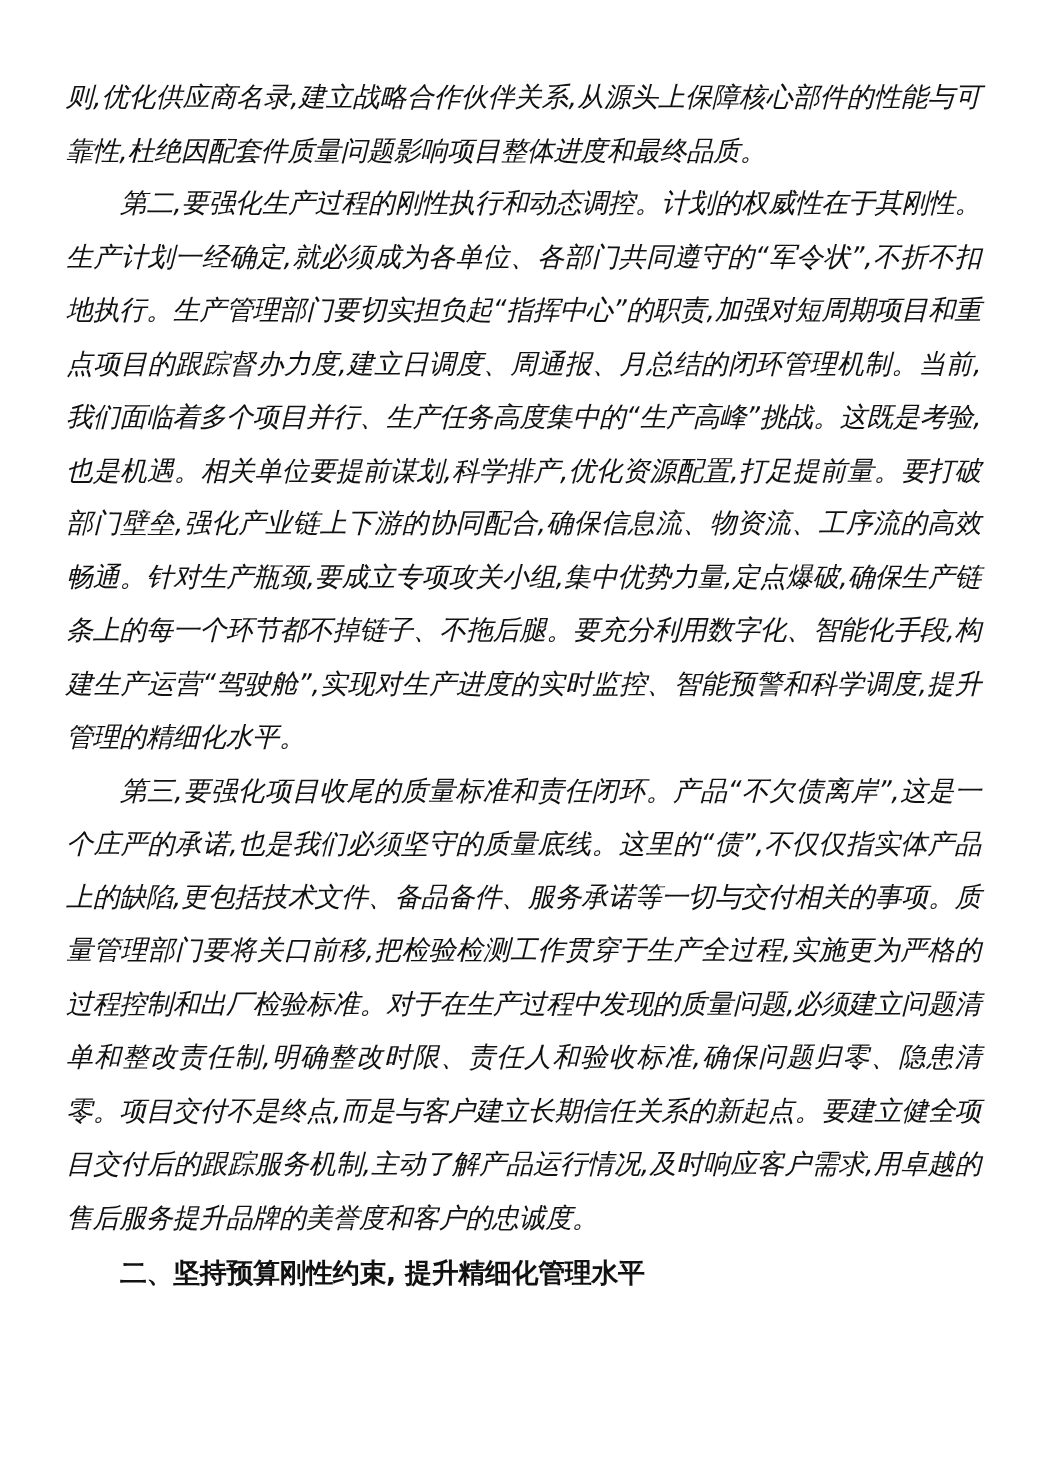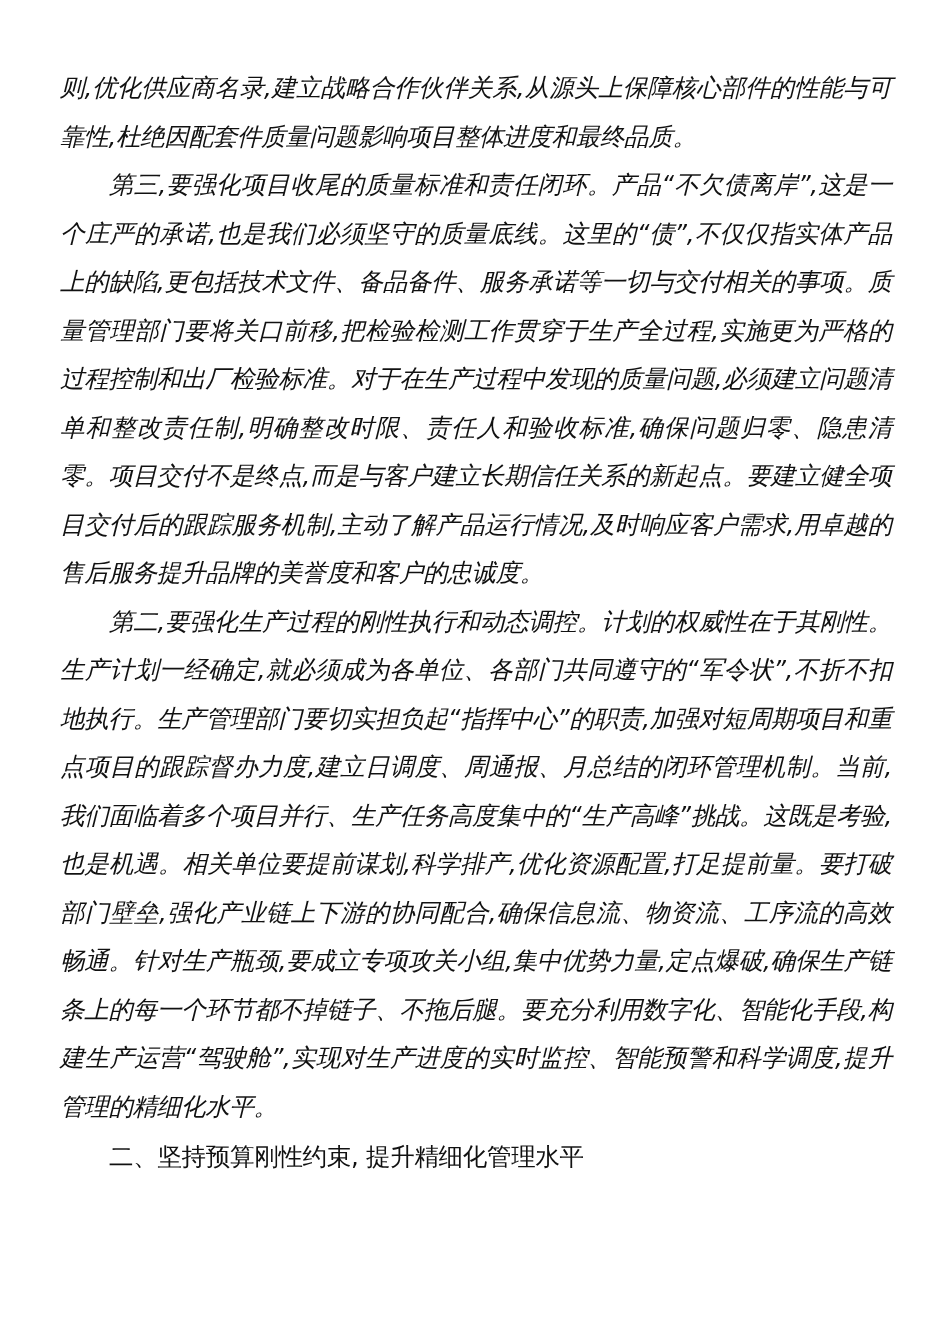--- a/index.html
+++ b/index.html
@@ -34,27 +34,27 @@
     .para.indent {
       text-indent: 49px;
     }
     .heading {
       margin: 0;
       margin-top: 2px;
       font-size: 24.5px;
       line-height: 48.5px;
       text-indent: 49px;
       letter-spacing: -0.3px;
-      font-weight: normal;
+      font-weight: bold;
     }
   </style>
 </head>
 <body>
 
 <div class="page">
   <p class="para">则,优化供应商名录,建立战略合作伙伴关系,从源头上保障核心部件的性能与可靠性,杜绝因配套件质量问题影响项目整体进度和最终品质。</p>
 
+  <p class="para indent">第二,要强化生产过程的刚性执行和动态调控。计划的权威性在于其刚性。生产计划一经确定,就必须成为各单位、各部门共同遵守的“军令状”,不折不扣地执行。生产管理部门要切实担负起“指挥中心”的职责,加强对短周期项目和重点项目的跟踪督办力度,建立日调度、周通报、月总结的闭环管理机制。当前,我们面临着多个项目并行、生产任务高度集中的“生产高峰”挑战。这既是考验,也是机遇。相关单位要提前谋划,科学排产,优化资源配置,打足提前量。要打破部门壁垒,强化产业链上下游的协同配合,确保信息流、物资流、工序流的高效畅通。针对生产瓶颈,要成立专项攻关小组,集中优势力量,定点爆破,确保生产链条上的每一个环节都不掉链子、不拖后腿。要充分利用数字化、智能化手段,构建生产运营“驾驶舱”,实现对生产进度的实时监控、智能预警和科学调度,提升管理的精细化水平。</p>
+
   <p class="para indent">第三,要强化项目收尾的质量标准和责任闭环。产品“不欠债离岸”,这是一个庄严的承诺,也是我们必须坚守的质量底线。这里的“债”,不仅仅指实体产品上的缺陷,更包括技术文件、备品备件、服务承诺等一切与交付相关的事项。质量管理部门要将关口前移,把检验检测工作贯穿于生产全过程,实施更为严格的过程控制和出厂检验标准。对于在生产过程中发现的质量问题,必须建立问题清单和整改责任制,明确整改时限、责任人和验收标准,确保问题归零、隐患清零。项目交付不是终点,而是与客户建立长期信任关系的新起点。要建立健全项目交付后的跟踪服务机制,主动了解产品运行情况,及时响应客户需求,用卓越的售后服务提升品牌的美誉度和客户的忠诚度。</p>
-
-  <p class="para indent">第二,要强化生产过程的刚性执行和动态调控。计划的权威性在于其刚性。生产计划一经确定,就必须成为各单位、各部门共同遵守的“军令状”,不折不扣地执行。生产管理部门要切实担负起“指挥中心”的职责,加强对短周期项目和重点项目的跟踪督办力度,建立日调度、周通报、月总结的闭环管理机制。当前,我们面临着多个项目并行、生产任务高度集中的“生产高峰”挑战。这既是考验,也是机遇。相关单位要提前谋划,科学排产,优化资源配置,打足提前量。要打破部门壁垒,强化产业链上下游的协同配合,确保信息流、物资流、工序流的高效畅通。针对生产瓶颈,要成立专项攻关小组,集中优势力量,定点爆破,确保生产链条上的每一个环节都不掉链子、不拖后腿。要充分利用数字化、智能化手段,构建生产运营“驾驶舱”,实现对生产进度的实时监控、智能预警和科学调度,提升管理的精细化水平。</p>
 
   <h2 class="heading">二、坚持预算刚性约束, 提升精细化管理水平</h2>
 </div>
 
 </body></html>

